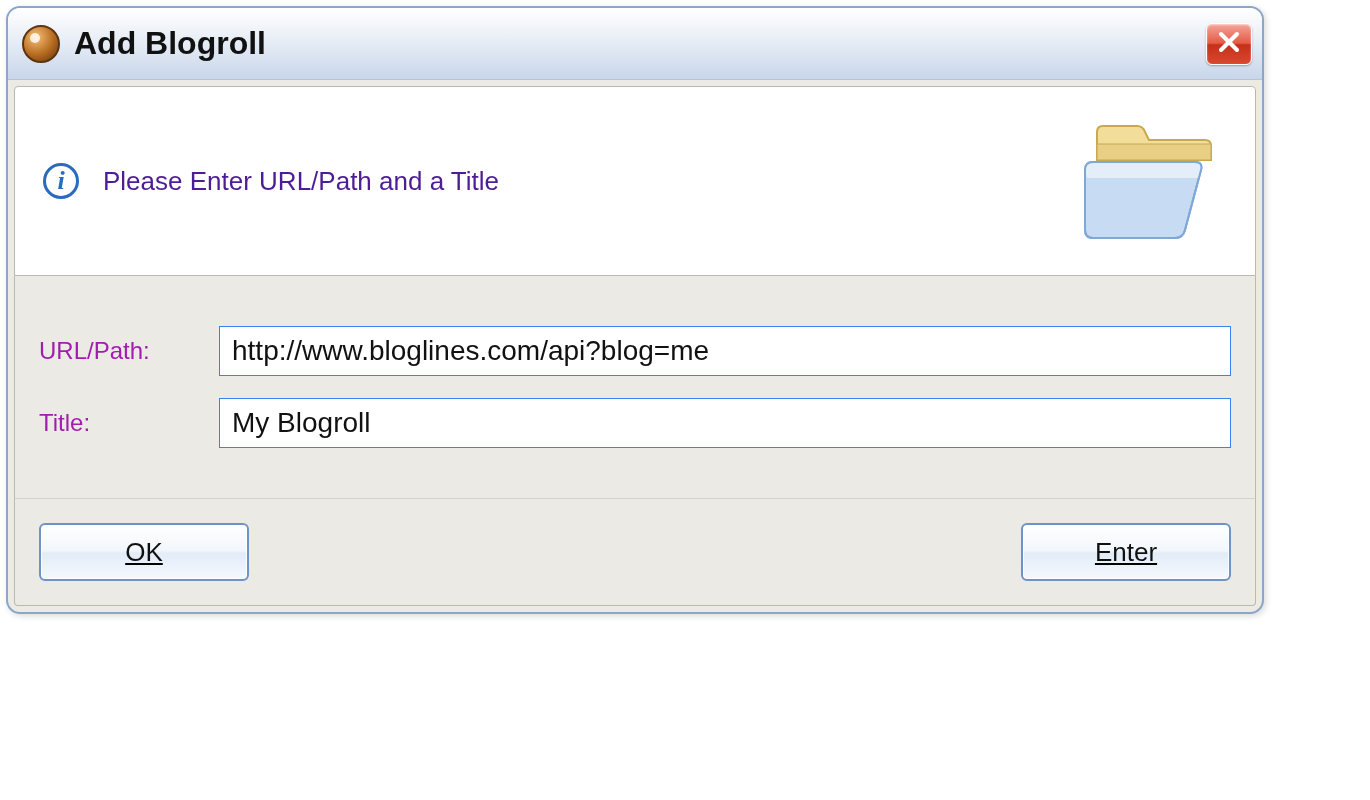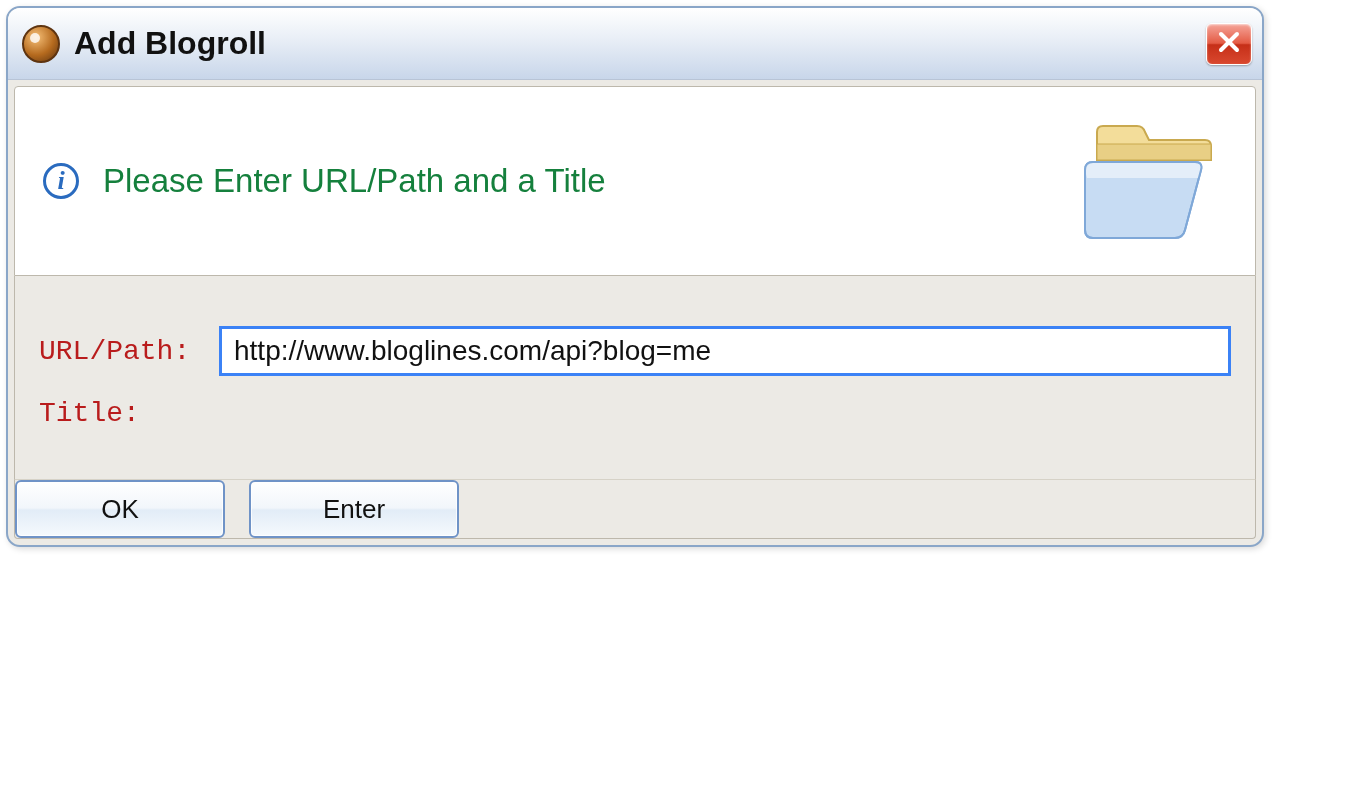--- a/index.html
+++ b/index.html
@@ -88,22 +88,22 @@
     font-weight: bold;
     font-size: 26px;
     font-style: italic;
     display: flex;
     align-items: center;
     justify-content: center;
     margin-right: 24px;
     flex-shrink: 0;
   }
   .header-text {
-    font-size: 33px;
-    color: #15803d;
+    font-size: 26px;
+    color: #4c1d95;
   }
   .folder-icon {
     margin-left: auto;
     width: 150px;
     height: 130px;
     flex-shrink: 0;
   }
   .form-pane {
     background: #eceae5;
     border-left: 1px solid #bdb8ac;
@@ -112,45 +112,46 @@
     padding: 50px 24px 50px 24px;
   }
   .form-row {
     display: flex;
     align-items: center;
     margin-bottom: 22px;
   }
   .form-row:last-child { margin-bottom: 0; }
   .form-label {
     width: 180px;
-    font-size: 28px;
-    color: #b91c1c;
-    flex-shrink: 0;
-    font-family: Liberation Mono, monospace;
+    font-size: 24px;
+    color: #a21caf;
+    flex-shrink: 0;
   }
   .form-input {
     flex: 1;
     height: 50px;
-    border: 3px solid #3b82f6;
+    border: 1px solid #3b82f6;
     background: #ffffff;
     font-size: 28px;
     padding: 0 12px;
     font-family: inherit;
     color: #111;
     outline: none;
   }
   .button-pane {
     background: #eceae5;
     border: 1px solid #bdb8ac;
     border-top: 1px solid #d6d2c7;
     margin: 0 6px 6px 6px;
     border-radius: 0 0 4px 4px;
-    display: flex;
-    justify-content: flex-start;
+    padding: 24px;
+    display: flex;
+    justify-content: space-between;
     gap: 24px;
+    text-decoration: underline;
   }
   .btn {
     width: 210px;
     height: 58px;
     border: 2px solid #6f93c7;
     border-radius: 6px;
     background: linear-gradient(to bottom, #ffffff 0%, #f2f6fb 48%, #e2ecf7 52%, #f5f9fd 100%);
     font-size: 26px;
     color: #111;
     font-family: inherit;
@@ -190,20 +191,21 @@
     </div>
   </div>
 
   <div class="form-pane">
     <div class="form-row">
       <div class="form-label">URL/Path:</div>
       <input class="form-input" type="text" value="http://www.bloglines.com/api?blog=me" style="">
     </div>
     <div class="form-row">
       <div class="form-label">Title:</div>
+      <input class="form-input" type="text" value="My Blogroll" style="">
     </div>
   </div>
 
   <div class="button-pane">
     <button class="btn">OK</button>
     <button class="btn">Enter</button>
   </div>
 
 </div>
 

